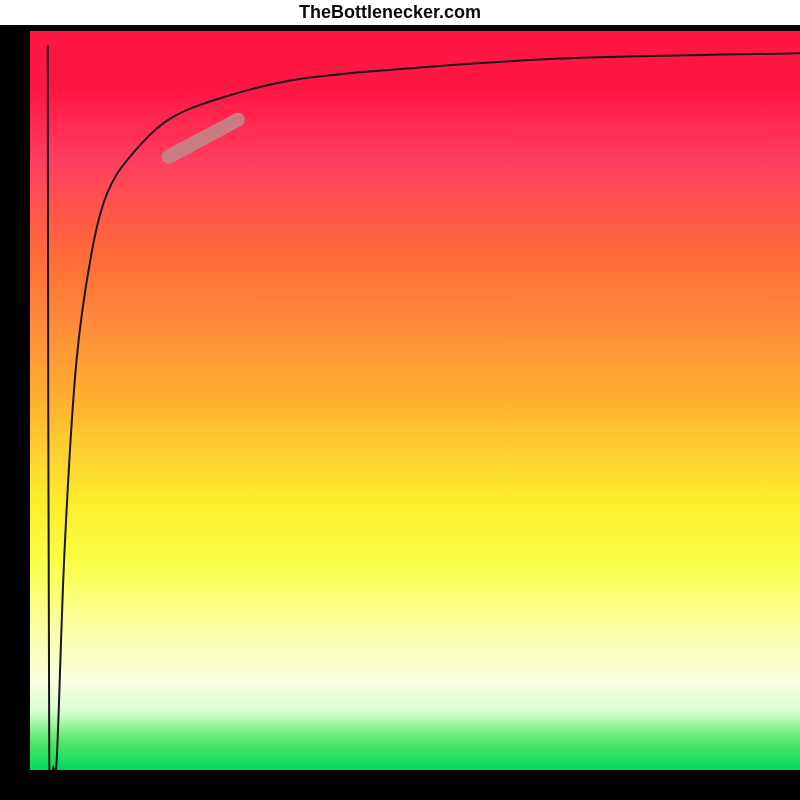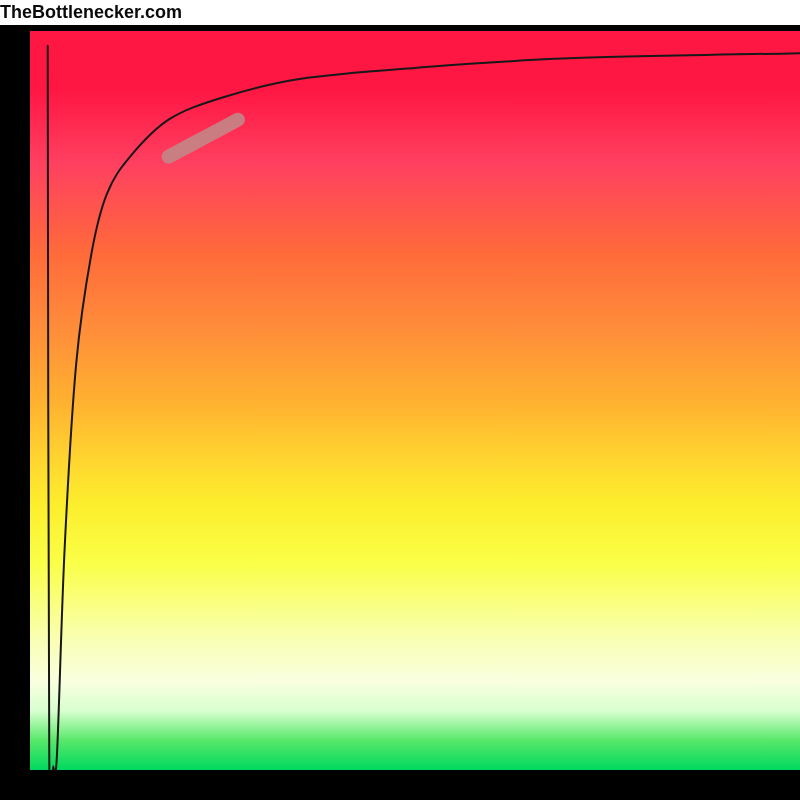--- a/index.html
+++ b/index.html
@@ -12,21 +12,21 @@
       display: flex;
       flex-direction: column;
       width: 800px;
       height: 800px;
       font-family: Arial, sans-serif;
       background: black;
     }
 
     .top-label {
       height: 25px;
-      text-align: left;
+      text-align: center;
       padding-right: 20px;
       font-size: 18px;
       font-weight: bold;
       color: #0a0a0a;
       background: white;
       line-height: 25px;
     }
 
     .black-bar-top {
       height: 6px;

